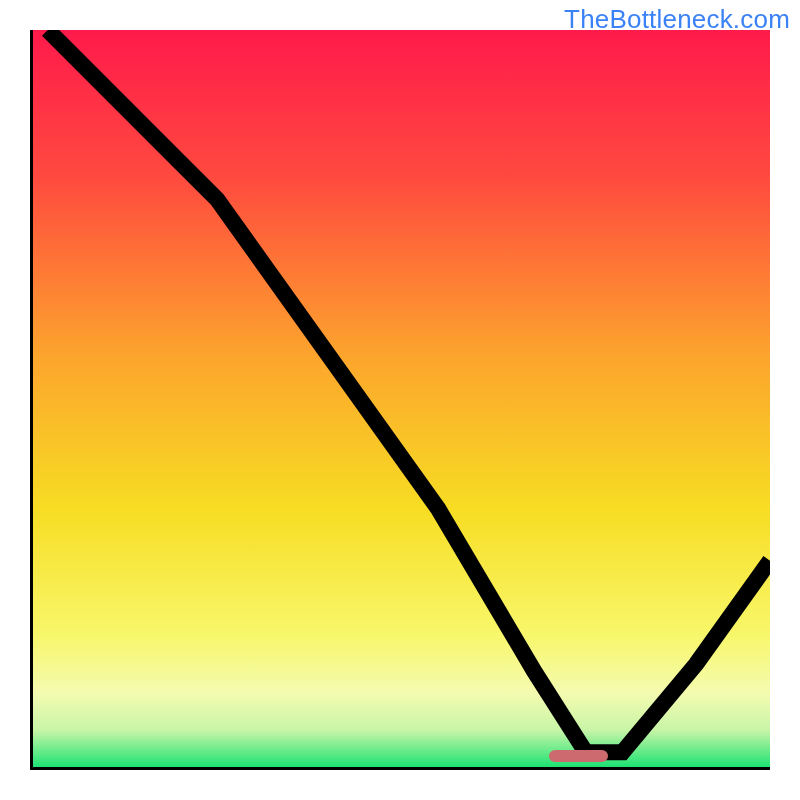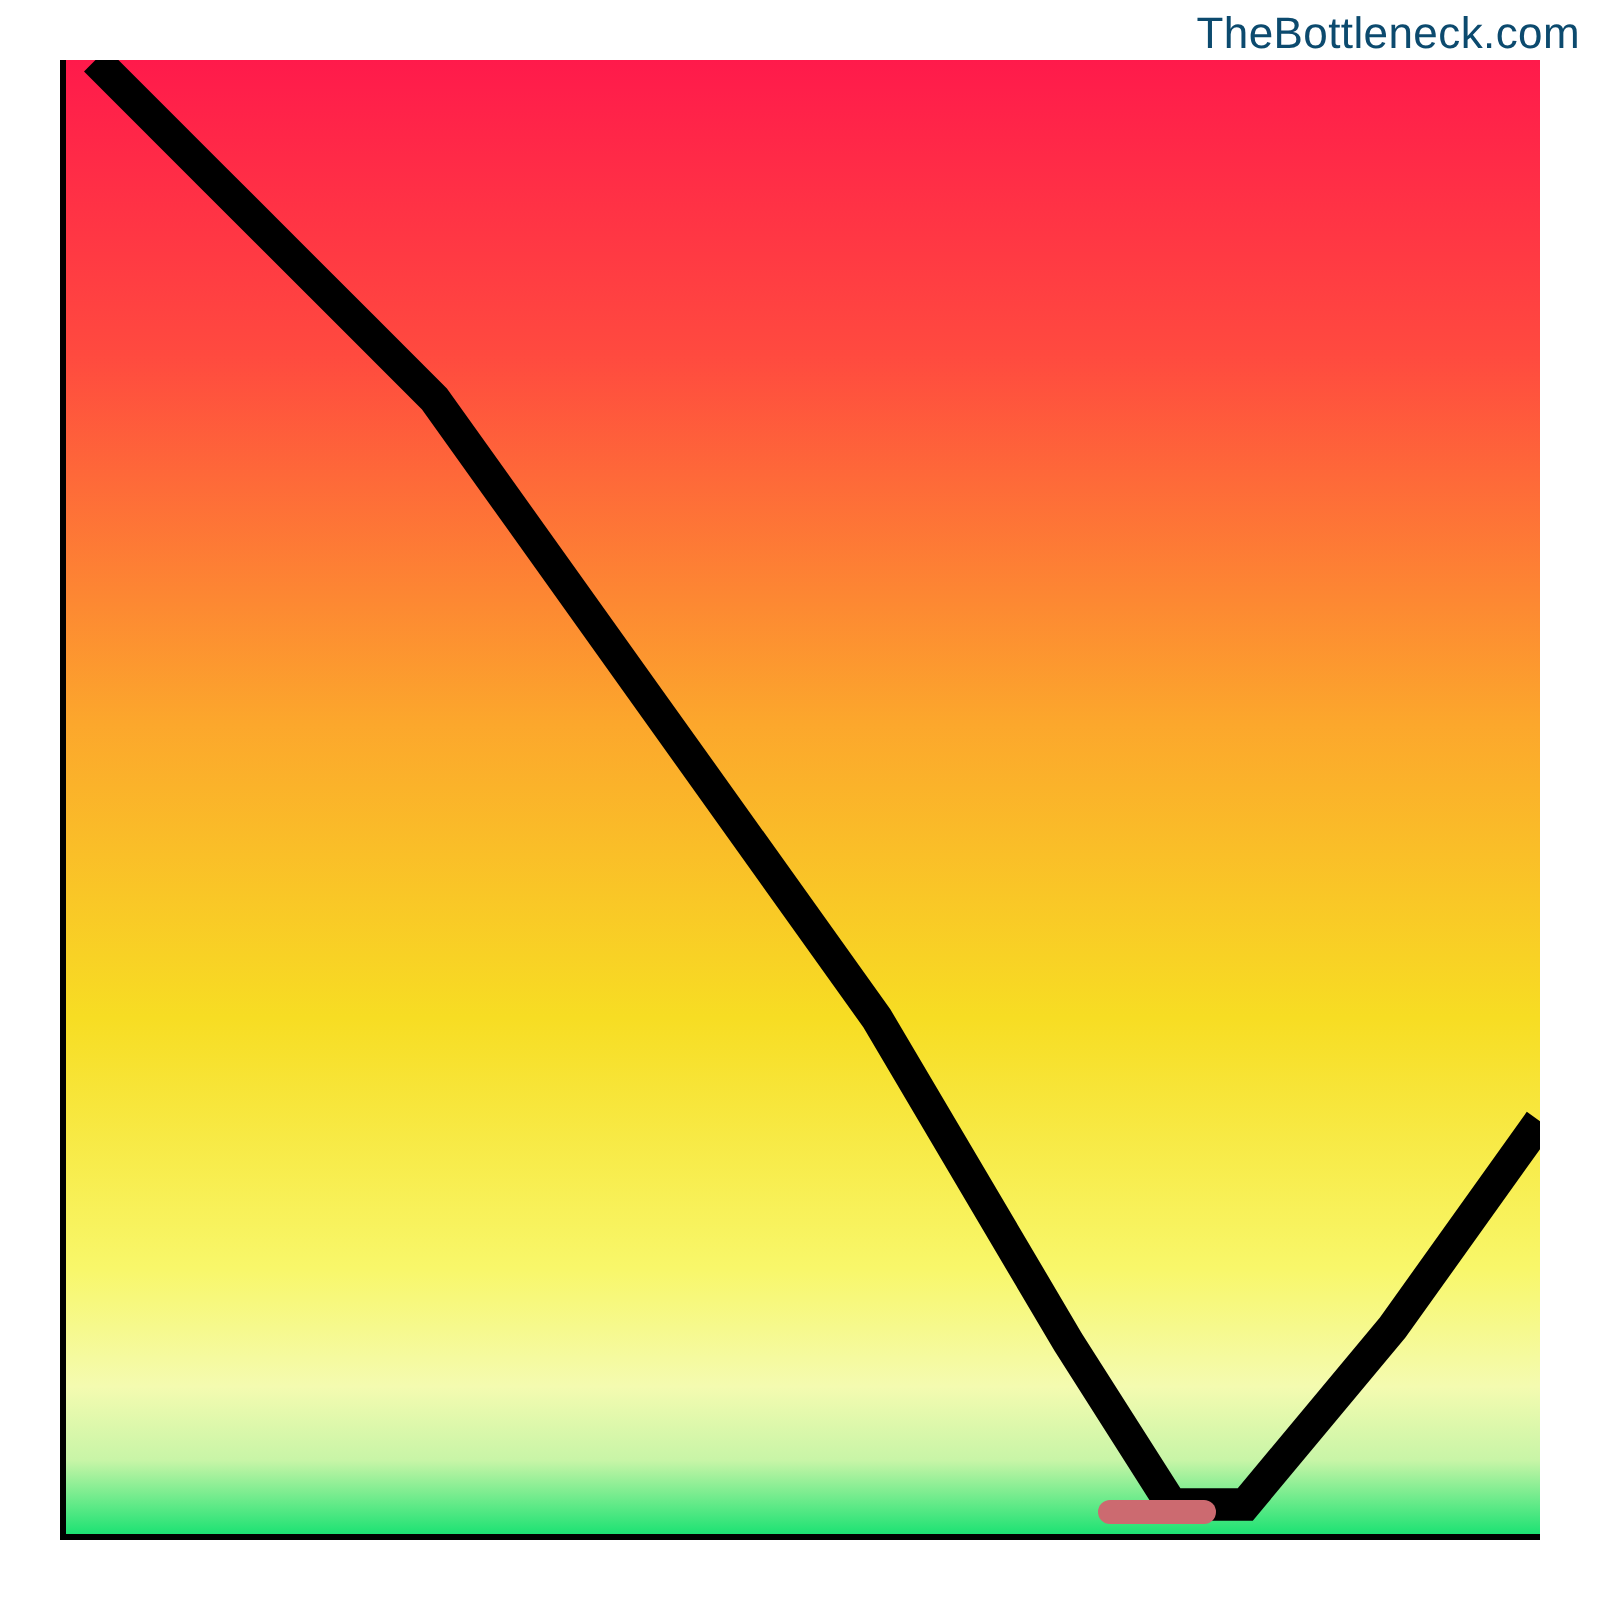--- a/index.html
+++ b/index.html
@@ -8,22 +8,22 @@
     width: 800px;
     height: 800px;
     background: #ffffff;
     font-family: Arial, Helvetica, sans-serif;
     position: relative;
   }
   .watermark {
     position: absolute;
     top: 4px;
     right: 10px;
-    color: #0c4a6e;
-    font-size: 22px;
+    color: #3b82f6;
+    font-size: 26px;
     font-weight: normal;
     letter-spacing: 0.2px;
   }
   .plot-area {
     position: absolute;
     left: 30px;
     top: 30px;
     width: 740px;
     height: 740px;
     border-left: 3px solid #000;

